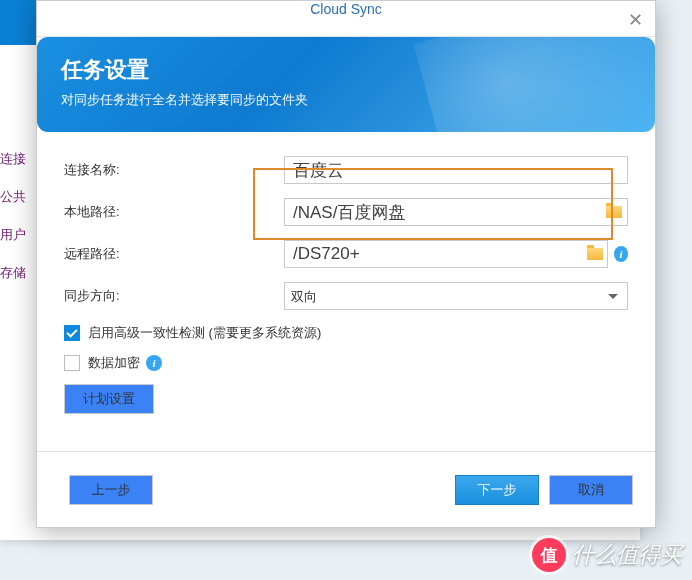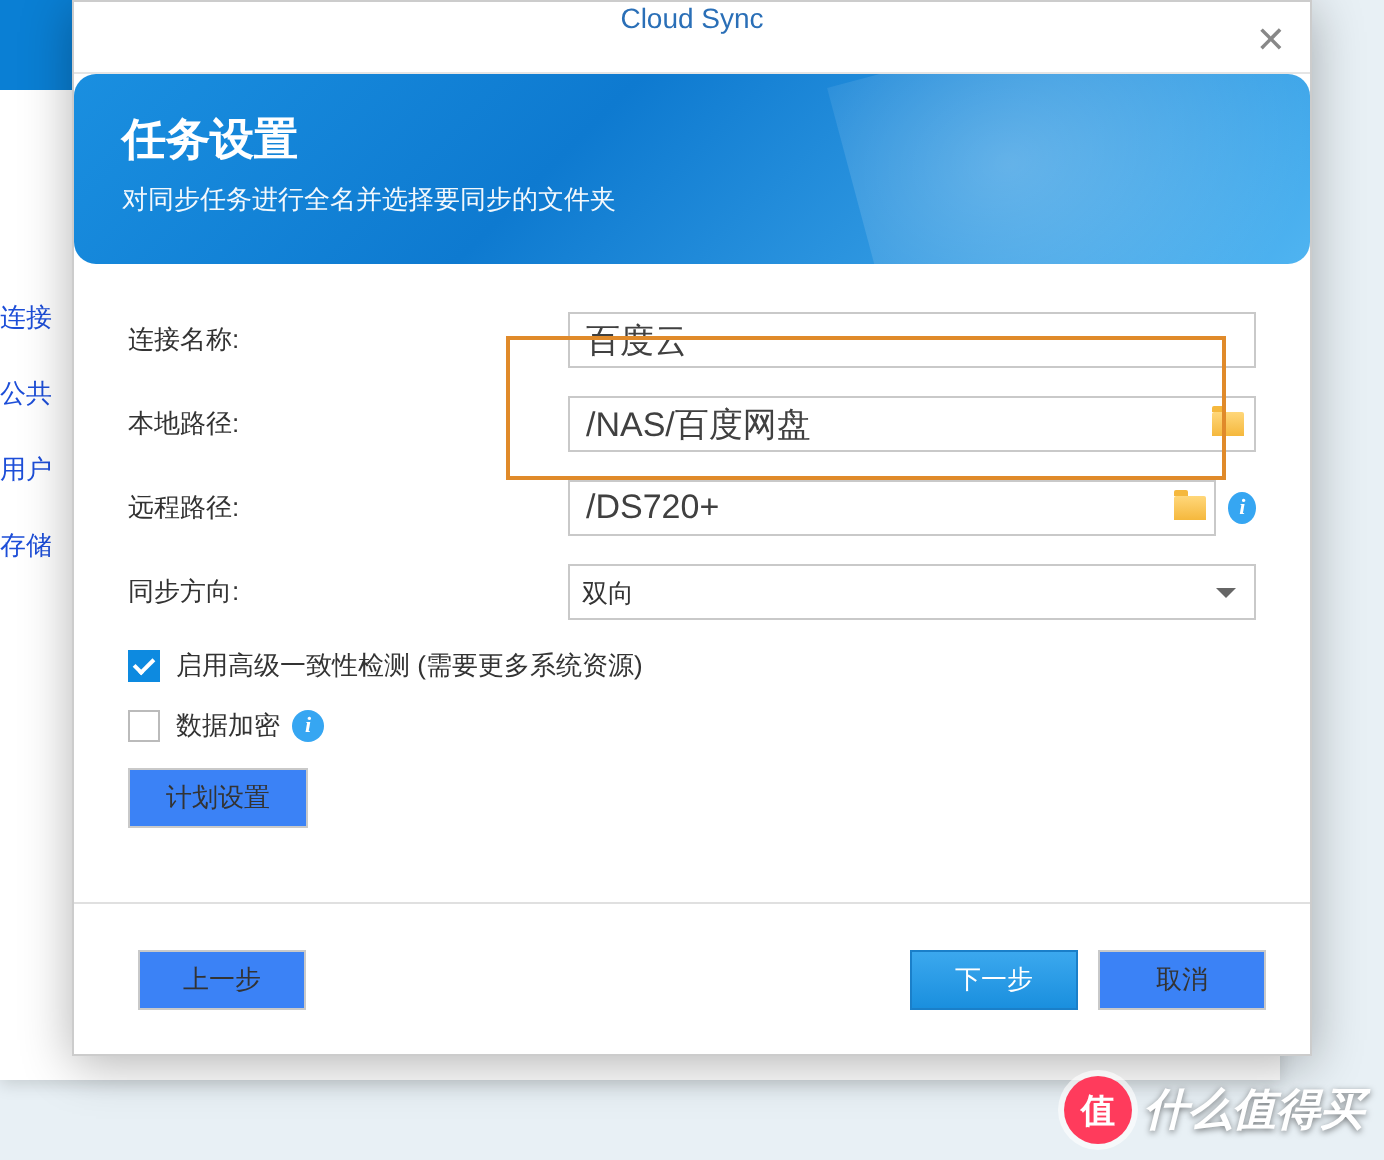--- a/index.html
+++ b/index.html
@@ -1,21 +1,21 @@
 <!DOCTYPE html>
 <html><head>
 <meta charset="utf-8">
 <style>
 * { box-sizing: border-box; margin: 0; padding: 0; font-family: "Microsoft YaHei", "Helvetica Neue", Arial, sans-serif; }
 body { width: 692px; height: 580px; overflow: hidden; position: relative; background: #e8f0f5; }
 
 .bg-window { position: absolute; top: 0; left: 0; width: 640px; height: 540px; background: #fff; box-shadow: 0 2px 8px rgba(0,0,0,.15); }
 .bg-header { height: 45px; background: #0a7fd4; }
 .bg-sidebar { position: absolute; left: 0; top: 140px; display: flex; flex-direction: column; }
-.bg-sidebar div { padding: 10px 0 10px 0; font-size: 13px; color: #1d4ed8; }
+.bg-sidebar div { padding: 10px 0 10px 0; font-size: 13px; color: #701a75; }
 
 .dialog { position: absolute; left: 36px; top: 0; width: 620px; height: 528px; background: #fff; border: 1px solid #ccc; box-shadow: 0 4px 24px rgba(0,0,0,.3); display: flex; flex-direction: column; }
 
 .titlebar { height: 36px; display: flex; align-items: flex-start; justify-content: center; position: relative; border-bottom: 1px solid #e5e5e5; }
 .titlebar .title { font-size: 14px; color: #2a6fb7; font-weight: 500; }
 .titlebar .close { position: absolute; right: 12px; top: 8px; font-size: 18px; color: #888; cursor: pointer; }
 
 .banner { height: 95px; background: linear-gradient(135deg, #1a8fe0 0%, #0e7ad0 40%, #4fb4f1 100%); padding: 18px 24px; color: #fff; position: relative; overflow: hidden; border-radius: 11px; }
 .banner::before { content:""; position:absolute; right:-40px; top:-30px; width:260px; height:200px; background: radial-gradient(ellipse at 30% 30%, rgba(255,255,255,.25), transparent 60%); transform: rotate(-15deg); }
 .banner h2 { font-size: 22px; font-weight: bold; margin-bottom: 6px; }
@@ -48,21 +48,21 @@
 
 .btn { display: inline-block; height: 30px; padding: 0 18px; border: 1px solid #c9c9c9; background: #3b82f6; font-size: 13px; color: #333; cursor: pointer; line-height: 28px; text-align: center; }
 .btn.primary { background: linear-gradient(#3ba8ee,#1a8fde); border-color: #1a7fc9; color: #fff; min-width: 84px; }
 
 .footer { height: 76px; border-top: 1px solid #e0e0e0; display: flex; align-items: center; padding: 0 22px; }
 .footer .spacer { flex: 1; }
 .footer .btn { min-width: 84px; margin-left: 10px; }
 
 .watermark { position: absolute; right: 10px; bottom: 8px; display: flex; align-items: center; }
 .wm-badge { width: 34px; height: 34px; border-radius: 50%; background: #ff3b5c; display: flex; align-items: center; justify-content: center; color: #fff; font-size: 17px; font-weight: bold; box-shadow: 0 0 0 3px rgba(255,255,255,.6); margin-right: 6px; }
-.wm-text { color: #fff; font-size: 22px; font-style: italic; font-weight: bold; text-shadow: 0 1px 3px rgba(0,0,0,.5); }
+.wm-text { color: #fff; font-size: 22px; font-style: italic; font-weight: normal; text-shadow: 0 1px 3px rgba(0,0,0,.5); }
 </style>
 </head>
 <body>
 
 <div class="bg-window">
   <div class="bg-header"></div>
 </div>
 <div class="bg-sidebar">
   <div>连接</div>
   <div>公共</div>

